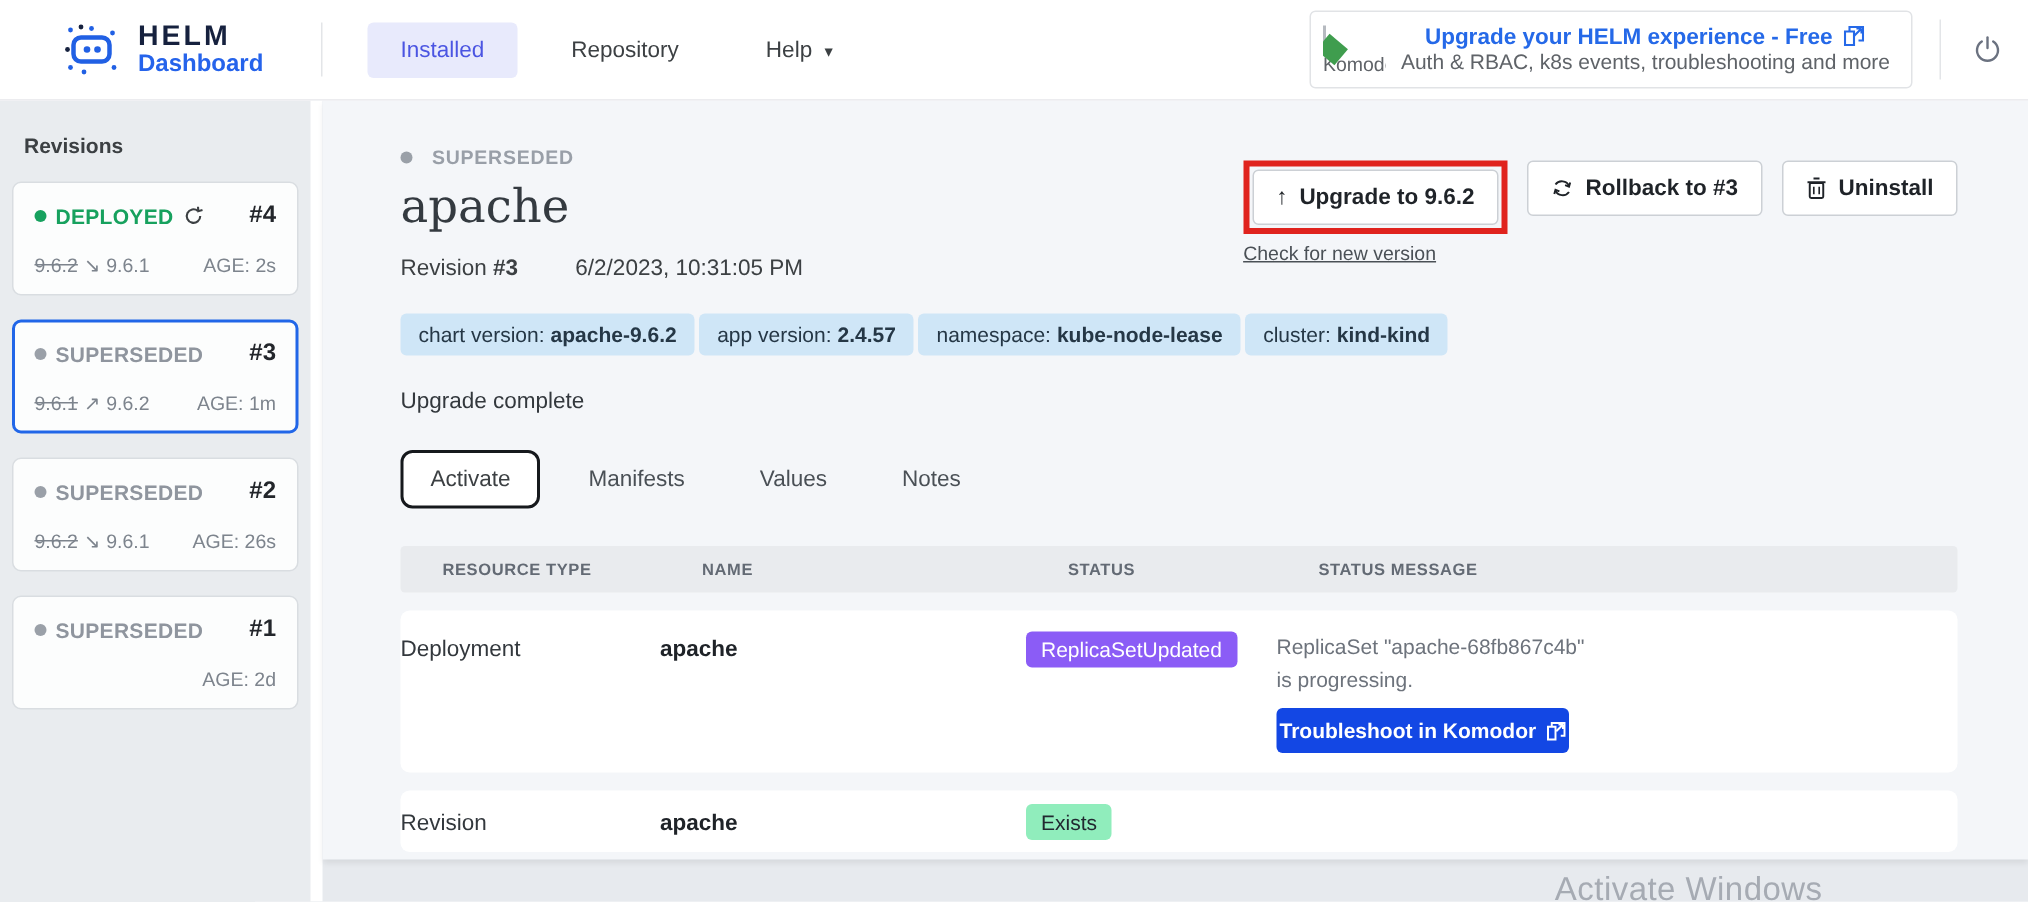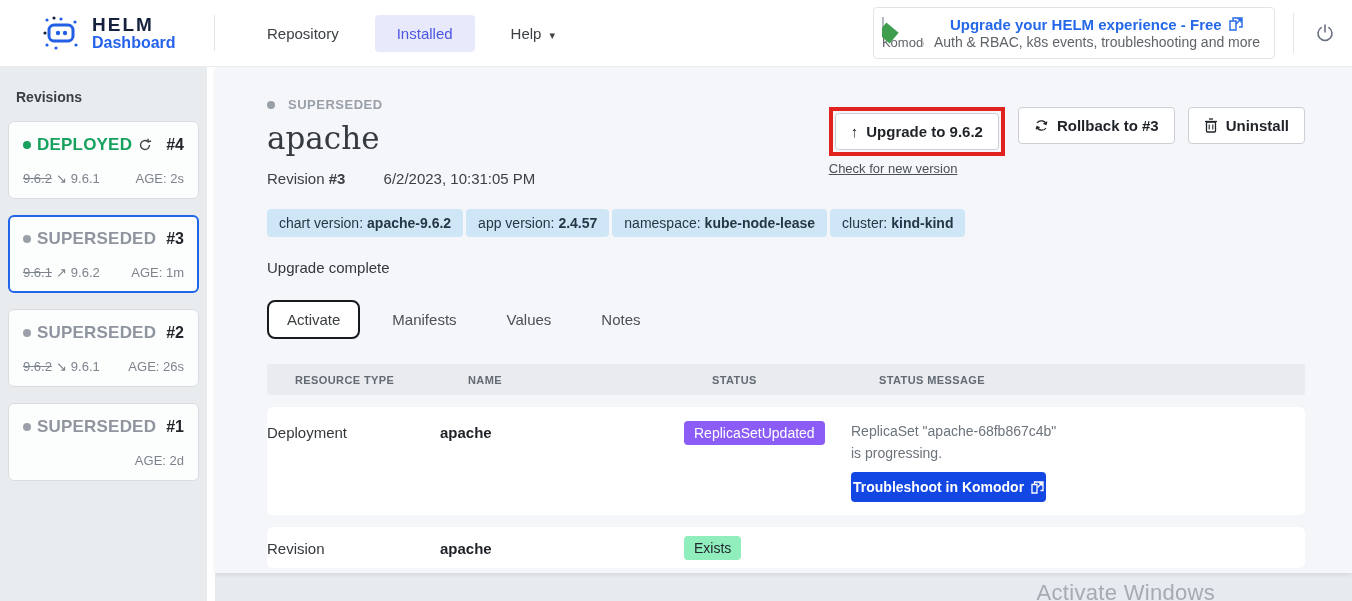--- a/index.html
+++ b/index.html
@@ -58,21 +58,21 @@
   .sidebar-title { font-size:14px; font-weight:bold; color:#3c4043; padding-left:8px; margin-bottom:16px; }
   .rev-card {
     background:#fcfdfd; border:1px solid #d9dde1; border-radius:6px;
     padding:13px 14px 12px 14px; margin-bottom:16px; cursor:pointer;
   }
   .rev-card.selected { border:2px solid #2166e8; padding:12px 13px 11px 13px; }
   .rev-top { display:flex; align-items:center; }
   .rev-dot { width:8px; height:8px; border-radius:50%; display:inline-block; margin-right:6px; }
   .dot-green { background:#17a15e; }
   .dot-gray { background:#9aa0a8; }
-  .rev-status { font-size:17px; font-weight:bold; letter-spacing:.2px; }
+  .rev-status { font-size:14px; font-weight:bold; letter-spacing:.2px; }
   .status-green { color:#17a15e; }
   .status-gray { color:#8f959e; }
   .reload-ic { margin-left:6px; display:inline-flex; }
   .rev-num { margin-left:auto; font-size:16px; font-weight:bold; color:#23262b; }
   .rev-bottom { display:flex; align-items:center; margin-top:16px; font-size:13px; color:#7d848d; }
   .rev-bottom.no-ver { justify-content:flex-end; }
   .ver-old { text-decoration:line-through; }
   .ver-arrow { margin:0 4px; }
   .rev-age { margin-left:auto; }
 
@@ -169,22 +169,22 @@
         <circle cx="34" cy="32" r="1.6" fill="#2160e4"></circle>
       </svg>
     </span>
     <span class="logo-text">
       <span class="logo-title">HELM</span><br>
       <span class="logo-sub">Dashboard</span>
     </span>
   </div>
   <div class="topbar-divider"></div>
   <div class="nav">
+    <div class="nav-item active">Installed</div>
     <div class="nav-item">Repository</div>
-    <div class="nav-item active">Installed</div>
     <div class="nav-item">
       <span>Help</span>
       <span class="nav-caret">▾</span>
     </div>
   </div>
   <div class="topbar-right">
     <div class="banner">
       <span class="banner-img">
         <span class="broken-img"></span>
         <span class="banner-alt">Komodor</span>

